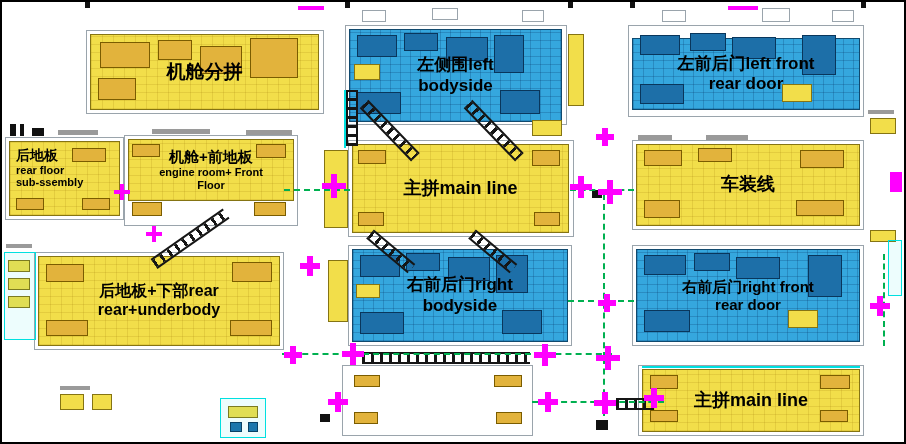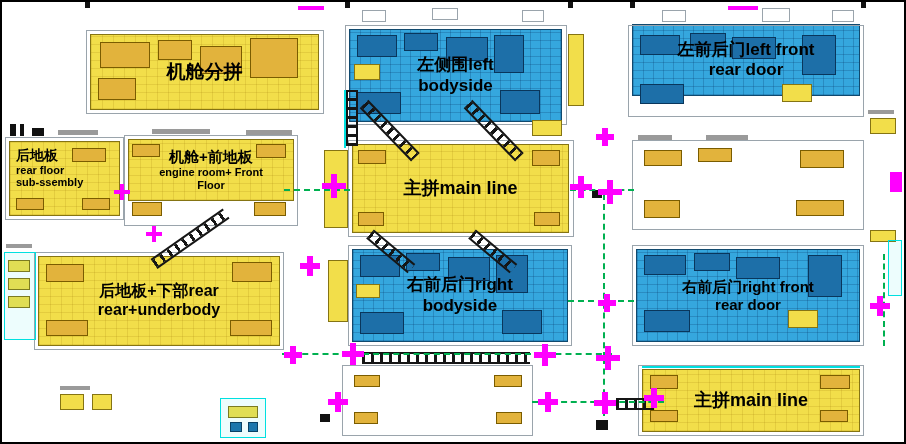--- a/index.html
+++ b/index.html
@@ -46,41 +46,44 @@
 
   <div class="blk yellow" style="left:88px;top:32px;width:229px;height:76px">
     <div class="lbl" style="font-size:19px">机舱分拼</div>
   </div>
 
   <div class="blk blue" style="left:347px;top:27px;width:213px;height:93px">
     <div class="lbl" style="font-size:17px">左侧围left
 bodyside</div>
   </div>
 
-  <div class="blk blue" style="left:630px;top:22px;width:228px;height:72px">
+  <div class="blk blue" style="left:630px;top:36px;width:228px;height:72px">
     <div class="lbl" style="font-size:17px">左前后门left front
 rear door</div>
   </div>
 
   <div class="blk yellow tl" style="left:7px;top:139px;width:111px;height:75px">
     <div class="lbl" style="font-size:14px">后地板</div>
     <div class="lbl" style="font-size:11px">rear floor
 sub-ssembly</div>
   </div>
 
   <div class="blk yellow" style="left:126px;top:137px;width:166px;height:62px">
     <div class="lbl" style="font-size:15px">机舱+前地板</div>
     <div class="lbl" style="font-size:11px">engine room+ Front
 Floor</div>
   </div>
 
   <div class="blk yellow" style="left:350px;top:142px;width:217px;height:89px">
     <div class="lbl" style="font-size:18px">主拼main line</div>
   </div>
 
+  <div class="blk yellow" style="left:634px;top:142px;width:224px;height:82px">
+    <div class="lbl" style="font-size:18px">车装线</div>
+  </div>
 
   <div class="blk yellow" style="left:36px;top:254px;width:242px;height:90px">
     <div class="lbl" style="font-size:16px">后地板+下部rear
 rear+underbody</div>
   </div>
 
   <div class="blk blue" style="left:350px;top:247px;width:216px;height:93px">
     <div class="lbl" style="font-size:17px">右前后门right
 bodyside</div>
   </div>

